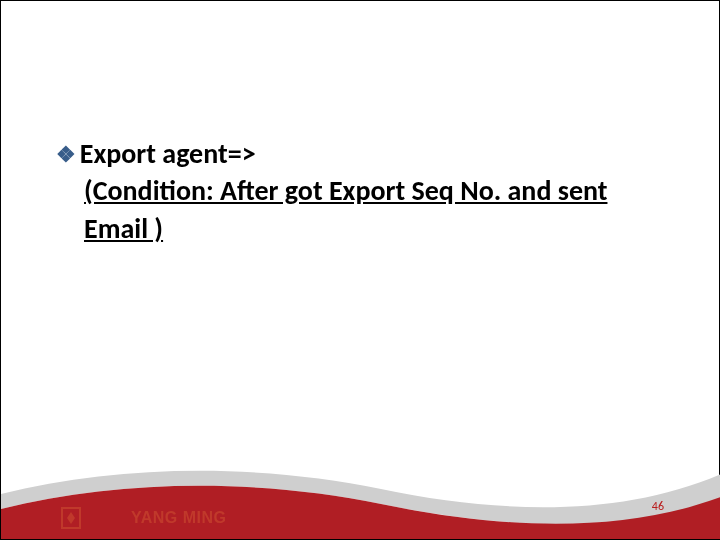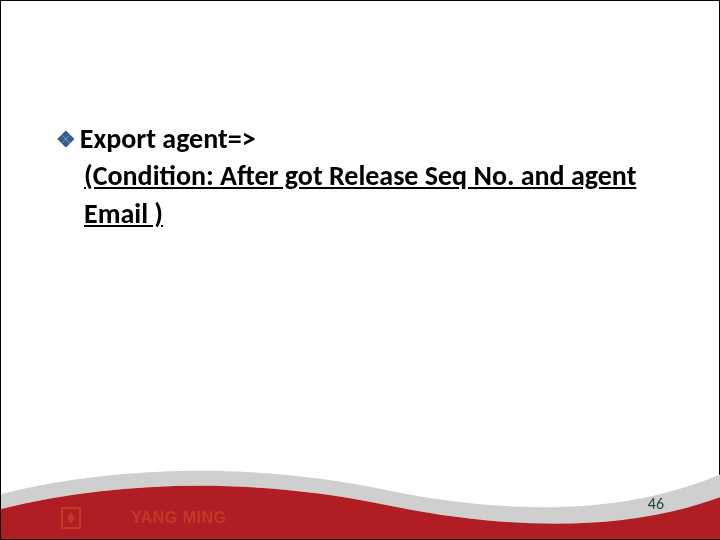--- a/index.html
+++ b/index.html
@@ -13,21 +13,21 @@
   }
   .slide {
     position: relative;
     width: 720px;
     height: 540px;
     box-sizing: border-box;
     border: 1px solid #000;
   }
   .content {
     position: absolute;
-    top: 120px;
+    top: 135px;
     left: 55px;
     right: 45px;
   }
   .line1 {
     font-size: 28px;
     font-weight: bold;
     color: #000;
     line-height: 1.3;
   }
   .bullet-icon {
@@ -88,34 +88,34 @@
     font-weight: bold;
     font-size: 16px;
     letter-spacing: 0.5px;
     font-family: Arial, sans-serif;
     margin-left: 44px;
   }
   .page-num {
     position: absolute;
     right: 55px;
     bottom: 26px;
-    color: #14532d;
-    font-size: 16px;
+    color: #b91c1c;
+    font-size: 12px;
   }
 </style>
 </head>
 <body>
 
 <div class="slide">
 
   <div class="content">
     <div class="line1">
       <span class="bullet-icon">❖</span><span>Export agent=&gt;</span>
     </div>
-    <div class="underlined">(Condition: After got Release Seq No. and agent Email )</div>
+    <div class="underlined">(Condition: After got Export Seq No. and sent Email )</div>
   </div>
 
   <div class="footer">
     <svg class="wave-svg" viewBox="0 0 720 100" preserveAspectRatio="none">
       <path d="M0,55 C120,25 260,25 380,50 C500,75 620,78 720,35 L720,60 C620,95 500,90 380,65 C260,40 120,40 0,70 Z" fill="#cfcfcf"></path>
       <path d="M0,70 C120,40 260,40 380,65 C500,90 620,95 720,58 L720,100 L0,100 Z" fill="#b01e24"></path>
     </svg>
 
     <div class="logo-group">
       <div class="logo-box">

